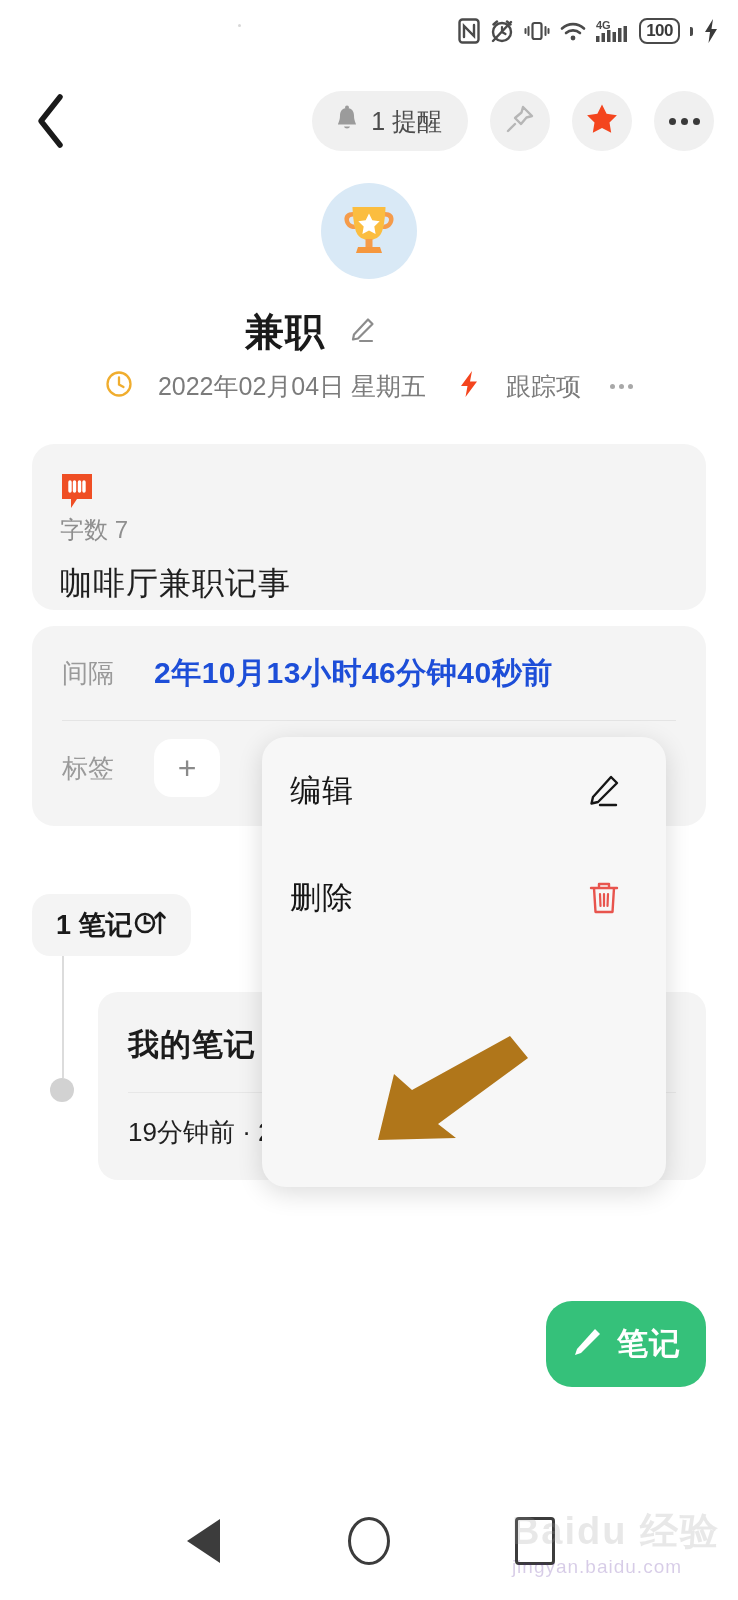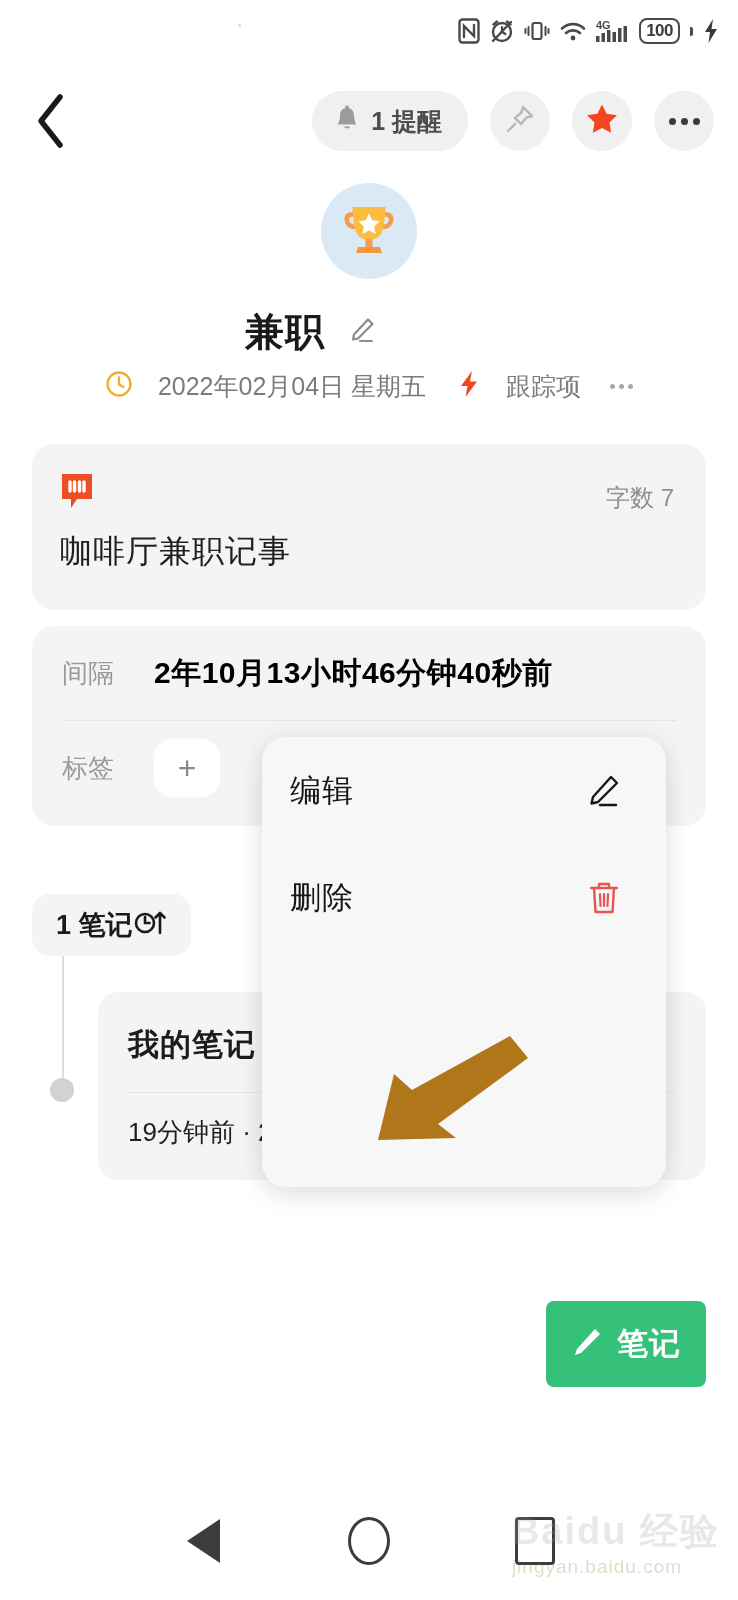--- a/index.html
+++ b/index.html
@@ -55,21 +55,21 @@
   .top-actions {
     margin-left: auto; margin-right: 24px;
     display: flex; align-items: center; gap: 22px;
   }
   .pill {
     height: 60px; border-radius: 30px; background: #f0f0f0;
     display: flex; align-items: center; gap: 9px;
     padding: 0 26px 0 20px; cursor: pointer;
   }
   .pill-text {
-    font-size: 25px; color: #4d4d4d; font-weight: 700; white-space: nowrap;
+    font-size: 25px; color: #4d4d4d; font-weight: 400; white-space: nowrap;
   }
   .round-btn {
     width: 60px; height: 60px; border-radius: 50%; background: #f0f0f0;
     display: flex; align-items: center; justify-content: center; cursor: pointer;
   }
   .dots3 { display: flex; gap: 5px; }
   .dots3 i { width: 7px; height: 7px; border-radius: 50%; background: #3a3a3a; display: block; }
 
   
   .avatar-wrap {
@@ -93,33 +93,34 @@
   .meta-dots { display: flex; gap: 4px; margin-left: 4px; }
   .meta-dots i { width: 5px; height: 5px; border-radius: 50%; background: #a8a8a8; display: block; }
 
   
   .card {
     position: absolute; left: 32px; width: 674px;
     background: #f4f4f4; border-radius: 22px;
   }
   #quote-card { top: 444px; height: 166px; }
   .quote-head {
-    display: flex; align-items: flex-end; justify-content: space-between;
+    display: flex; align-items: flex-start; justify-content: space-between;
     padding: 28px 32px 0 28px;
+    flex-direction: column;
   }
   .word-count { font-size: 24px; color: #8e8e8e; }
   .quote-body {
     padding: 16px 28px 0 28px;
     font-size: 32px; font-weight: 400; color: #1f1f1f; letter-spacing: 1px;
   }
 
   #interval-card { top: 626px; height: 200px; }
   .kv-row { display: flex; align-items: center; padding: 0 30px; height: 94px; }
   .kv-key { font-size: 26px; color: #9a9a9a; width: 92px; flex: none; }
-  .kv-val { font-size: 30px; font-weight: 700; color: #000000; letter-spacing: 0.5px; }
+  .kv-val { font-size: 30px; font-weight: 700; color: #1d4ed8; letter-spacing: 0.5px; }
   .kv-sep { height: 1px; background: #e4e4e4; margin: 0 30px; }
   .tag-add {
     width: 66px; height: 58px; border-radius: 18px; background: #ffffff;
     display: flex; align-items: center; justify-content: center;
     font-size: 32px; color: #8a8a8a; font-weight: 300; cursor: pointer;
   }
 
   
   .notes-chip {
     position: absolute; top: 894px; left: 32px;
@@ -168,21 +169,21 @@
 
   
   .anno-arrow {
     position: absolute; left: 360px; top: 1028px;
     width: 170px; height: 120px; pointer-events: none;
   }
 
   
   .fab {
     position: absolute; right: 32px; top: 1301px;
-    width: 160px; height: 86px; border-radius: 8px;
+    width: 160px; height: 86px; border-radius: 26px;
     background: #35c17a;
     display: flex; align-items: center; justify-content: center; gap: 14px;
     cursor: pointer;
   }
   .fab-text { font-size: 31px; font-weight: 700; color: #ffffff; letter-spacing: 1px; }
 
   
   .navbar {
     position: absolute; left: 0; bottom: 0; width: 738px; height: 118px;
     display: flex; align-items: center; justify-content: space-around;
@@ -202,21 +203,21 @@
   }
 
   
   .watermark {
     position: absolute; right: 18px; bottom: 22px;
     opacity: 0.22; pointer-events: none;
   }
   .wm-main {
     font-size: 38px; font-weight: 700; color: #9b9b9b; letter-spacing: 2px; line-height: 1;
   }
-  .wm-sub { font-size: 19px; color: #4d7c0f; letter-spacing: 1px; margin-top: 6px; }
+  .wm-sub { font-size: 19px; color: #4c1d95; letter-spacing: 1px; margin-top: 6px; }
 </style>
 </head>
 <body>
 
 <div id="app">
 
   <div class="status-bar">
     <div class="tiny-dot"></div>
     <div class="status-icons">
       <span class="sb-ico">

